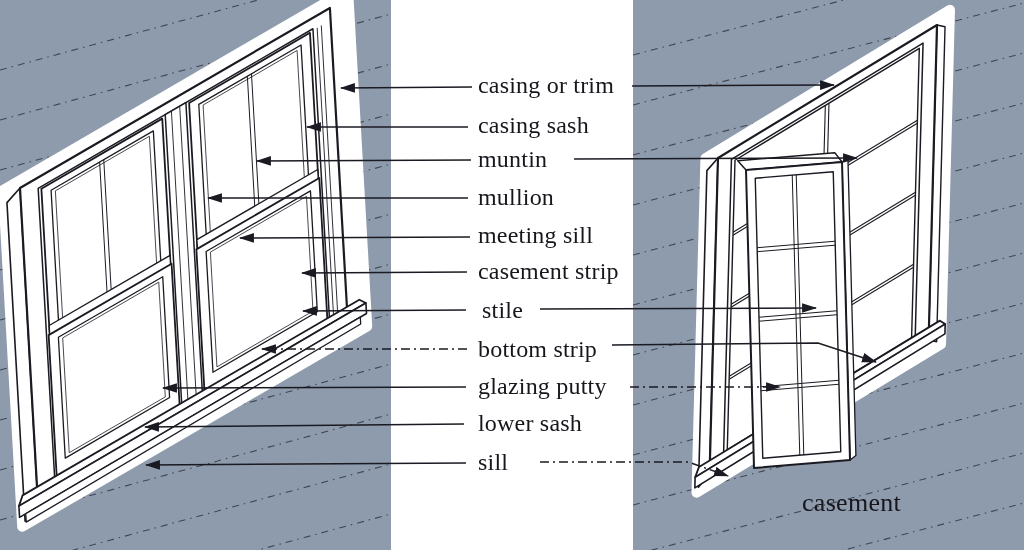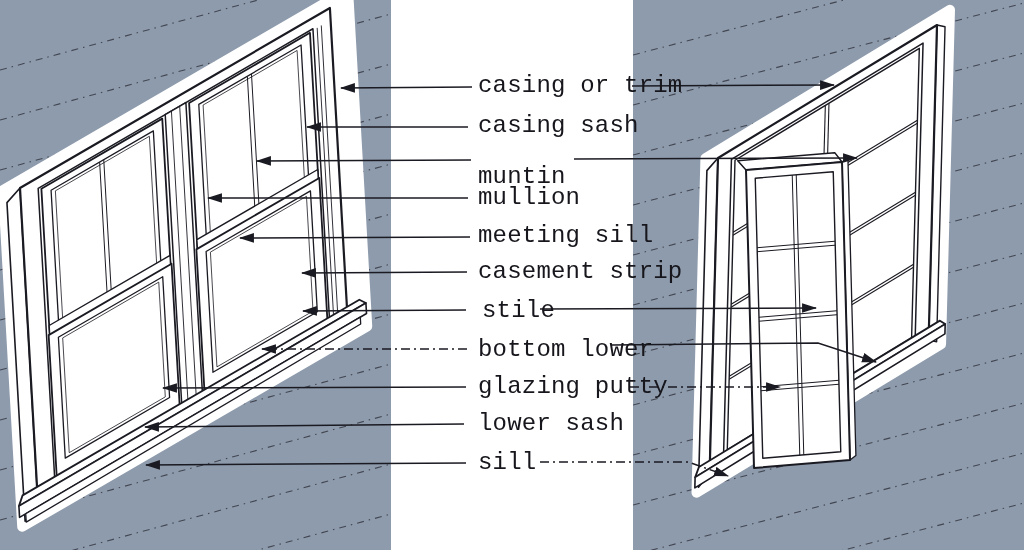--- a/index.html
+++ b/index.html
@@ -1,19 +1,19 @@
 <!DOCTYPE html>
 <html style="--wall: #8e9bac; --paper: #ffffff; --ink: #1a1a22;"><head>
 <meta charset="utf-8">
 <style>
   html,body{margin:0;padding:0;background:#ffffff;}
   #stage{
     position:relative;width:1024px;height:554px;overflow:hidden;
     background:var(--paper,#ffffff);
-    font-family:Liberation Mono, monospace;
+    font-family:Liberation Serif, serif;
   }
   #scene{position:absolute;left:0;top:0;}
   
   .wall{fill:var(--wall,#8e9bac);}
   .siding line{stroke:var(--ink,#1a1a22);stroke-width:1.1;opacity:.65;stroke-dasharray:7 5 1.5 5;}
   .p{fill:var(--paper,#ffffff);stroke:var(--ink,#1a1a22);stroke-linejoin:round;}
   .l{fill:none;stroke:var(--ink,#1a1a22);stroke-linejoin:round;}
   .halo{fill:var(--paper,#ffffff);stroke:var(--paper,#ffffff);stroke-width:10;stroke-linejoin:round;}
   .w08{stroke-width:.8}.w09{stroke-width:.9}.w10{stroke-width:1}.w11{stroke-width:1.1}
   .w13{stroke-width:1.3}.w14{stroke-width:1.4}.w15{stroke-width:1.5}.w16{stroke-width:1.6}
@@ -171,24 +171,25 @@
       <path class="conn dd" d="M630,387 L780,387" marker-end="url(#arr)"></path>
       <path class="conn" d="M464,424 L145,427" marker-end="url(#arr)"></path>
       <path class="conn" d="M466,463 L146,465" marker-end="url(#arr)"></path>
       <path class="conn dd" d="M540,462 L688,462 L728,476" marker-end="url(#arr)"></path>
     </g>
   </svg>
 
   <div>
     <div class="diagram-label" style="left:478px;top:85px">casing or trim</div>
     <div class="diagram-label" style="left:478px;top:125px">casing sash</div>
-    <div class="diagram-label" style="left:478px;top:176px">muntin</div>
+    <div class="diagram-label" style="left:478px;top:159px">muntin</div>
     <div class="diagram-label" style="left:478px;top:197px">mullion</div>
     <div class="diagram-label" style="left:478px;top:235px">meeting sill</div>
     <div class="diagram-label" style="left:478px;top:271px">casement strip</div>
     <div class="diagram-label" style="left:482px;top:310px">stile</div>
-    <div class="diagram-label" style="left:478px;top:349px">bottom lower</div>
+    <div class="diagram-label" style="left:478px;top:349px">bottom strip</div>
     <div class="diagram-label" style="left:478px;top:386px">glazing putty</div>
     <div class="diagram-label" style="left:478px;top:423px">lower sash</div>
     <div class="diagram-label" style="left:478px;top:462px">sill</div>
   </div>
 
+  <div class="caption" style="left:802px;top:488px">casement</div>
 </div>
 
 </body></html>

